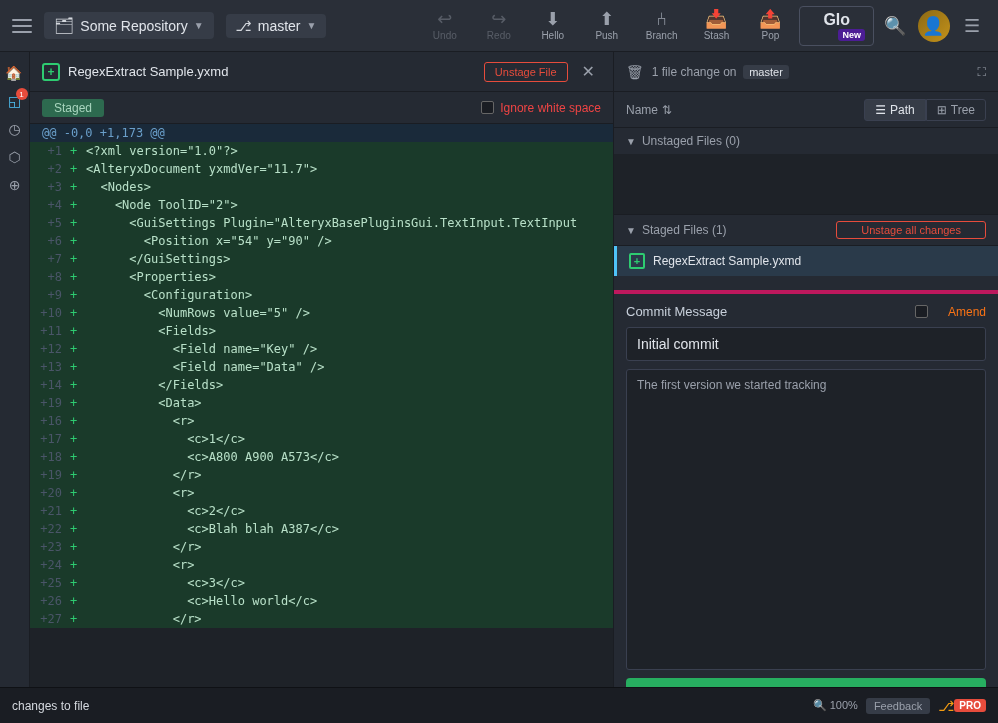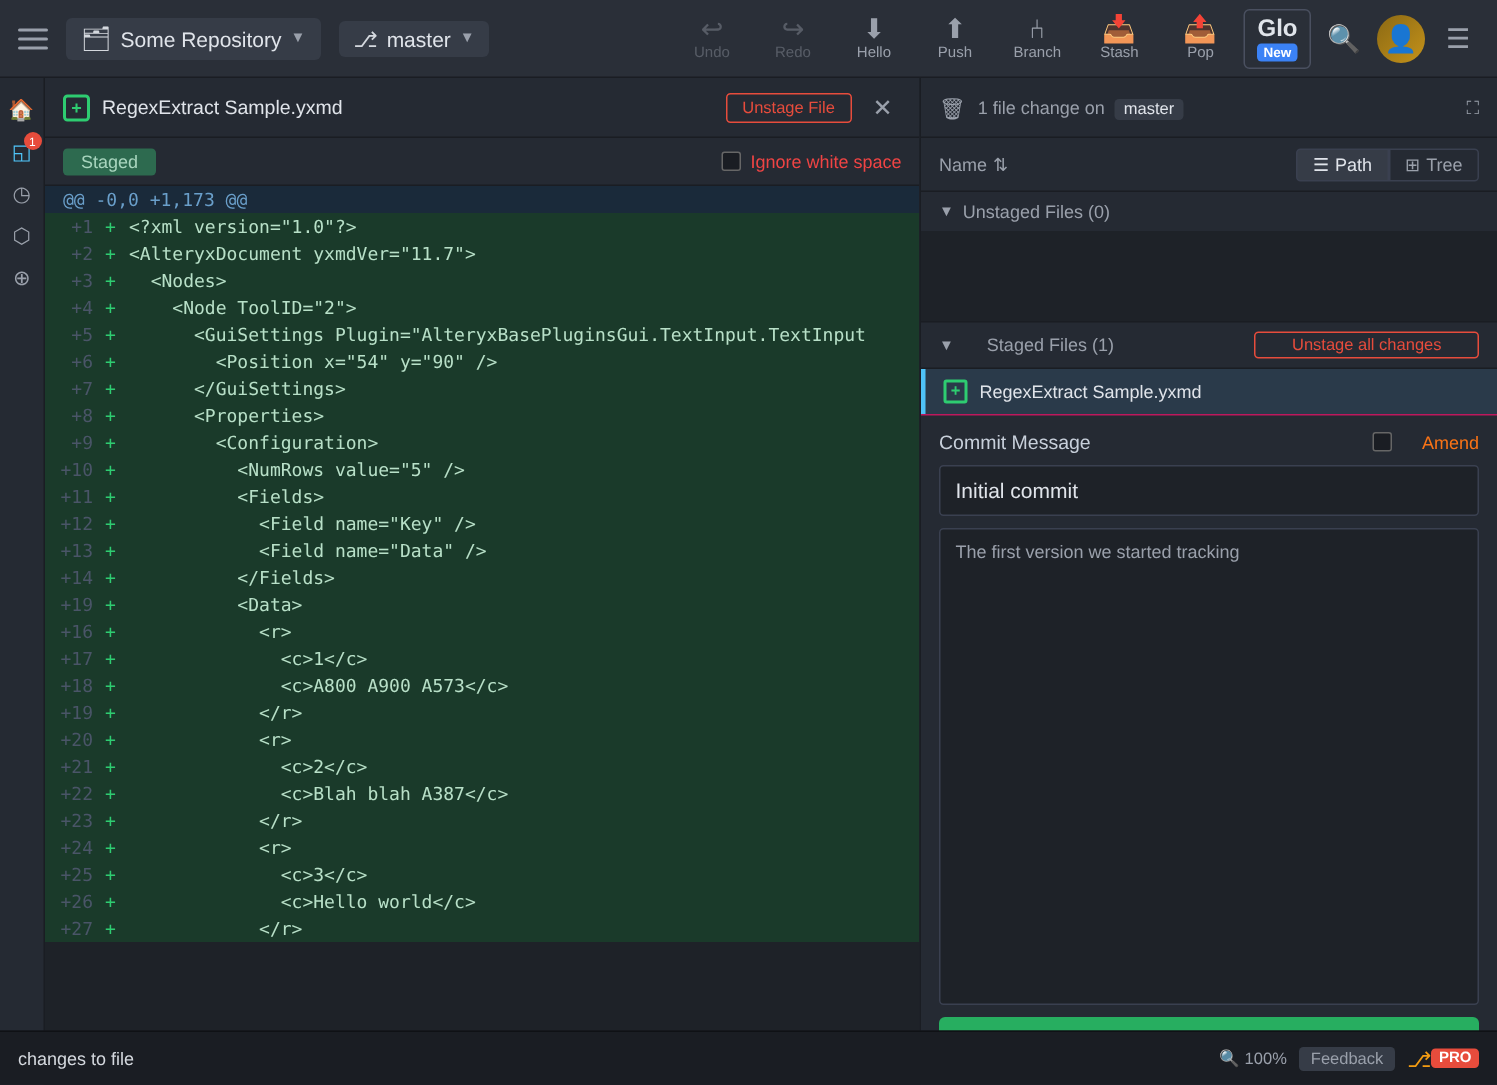--- a/index.html
+++ b/index.html
@@ -53,22 +53,22 @@
     .toolbar-action .icon { font-size: 18px; line-height: 1; }
     .toolbar-action .label { font-size: 10px; margin-top: 2px; }
     .toolbar-action.disabled { opacity: 0.4; cursor: default; }
     .glo-badge {
       background: #2a2f38; border: 1px solid #4a5060;
       border-radius: 4px; padding: 4px 8px; cursor: pointer;
       display: flex; flex-direction: column; align-items: center;
     }
     .glo-badge .glo-text { font-size: 16px; font-weight: bold; color: #e0e4ea; }
     .glo-badge .new-badge {
-      background: #3b82f6; color: white; font-size: 9px;
-      padding: 1px 4px; border-radius: 3px; font-weight: bold;
+      background: #4c1d95; color: white; font-size: 9px;
+      padding: 1px 4px; border-radius: 3px; font-weight: bold; margin-left: 30px;
     }
     .toolbar-icon-btn {
       width: 36px; height: 36px; display: flex; align-items: center; justify-content: center;
       cursor: pointer; color: #9aa0ab; border-radius: 4px; font-size: 18px;
     }
     .avatar {
       width: 32px; height: 32px; border-radius: 50%;
       background: linear-gradient(135deg, #8b6914, #c4921a);
       display: flex; align-items: center; justify-content: center;
       font-size: 14px; cursor: pointer; overflow: hidden;
@@ -230,43 +230,43 @@
     .unstaged-area {
       background: #1e2228; min-height: 60px; flex-shrink: 0;
     }
 
     
     .staged-section { flex-shrink: 0; }
     .staged-header {
       display: flex; align-items: center; padding: 6px 12px;
       border-top: 1px solid #1a1d23; border-bottom: 1px solid #1a1d23; gap: 6px;
     }
-    .staged-title { color: #9aa0ab; font-size: 12px; flex: 1; margin-left: 16px; }
+    .staged-title { color: #9aa0ab; font-size: 12px; flex: 1; }
     .unstage-all-btn {
       background: transparent; border: 1px solid #e74c3c;
       color: #e74c3c; padding: 2px 24px; border-radius: 3px;
       cursor: pointer; font-size: 11px;
     }
     .staged-files-list { background: #1e2228; }
     .staged-file-item {
       display: flex; align-items: center;
       padding: 7px 12px; gap: 8px; cursor: pointer;
       background: #2a3a4a; border-left: 3px solid #4fc3f7;
     }
     .file-add-icon {
       width: 16px; height: 16px; border: 2px solid #2ecc71;
       border-radius: 2px; color: #2ecc71; font-size: 11px; font-weight: bold;
       display: flex; align-items: center; justify-content: center; flex-shrink: 0;
     }
     .staged-file-name { color: #e0e4ea; font-size: 12px; }
 
     
     .commit-area {
-      border-top: 1px solid #be185d; padding: 10px 12px;
-      flex: 1; display: flex; flex-direction: column; gap: 8px;
+      border-top: 4px solid #be185d; padding: 10px 12px;
+      flex: 1; display: flex; flex-direction: column; gap: 8px; margin-top: 14px;
     }
     .commit-header {
       display: flex; align-items: center; gap: 8px;
     }
     .commit-label { font-size: 13px; color: #c8d0db; font-weight: 500; flex: 1; }
     .amend-check {
       display: flex; align-items: center; gap: 20px; color: #f97316; font-size: 12px;
     }
     .commit-title-input {
       background: #1e2228; border: 1px solid #3a4050; border-radius: 3px;

